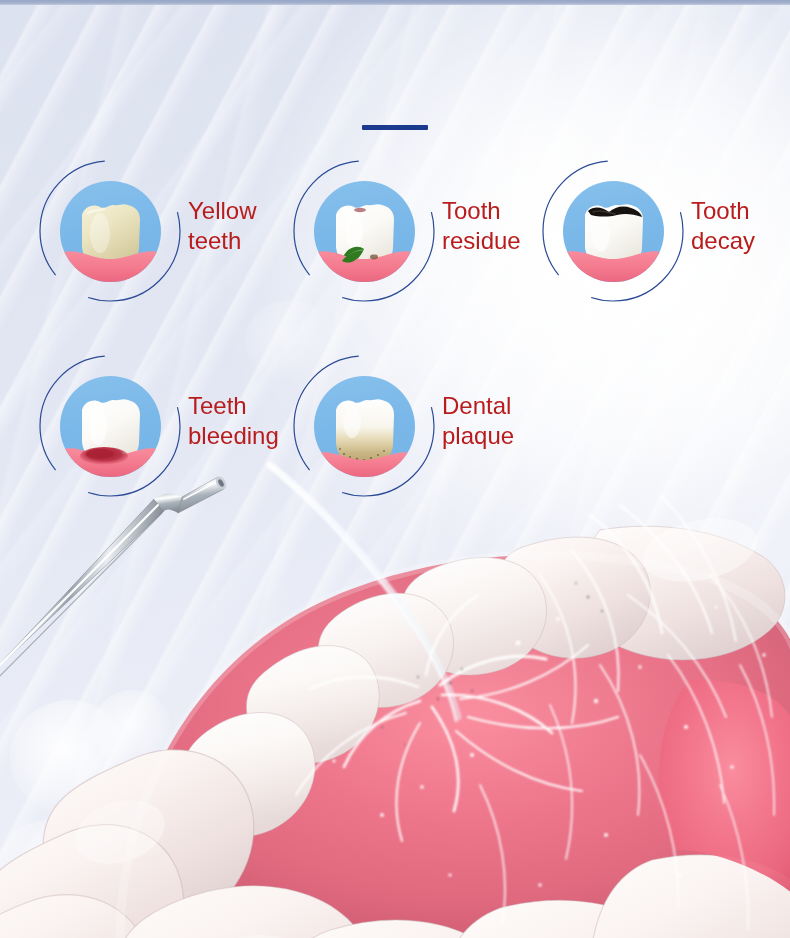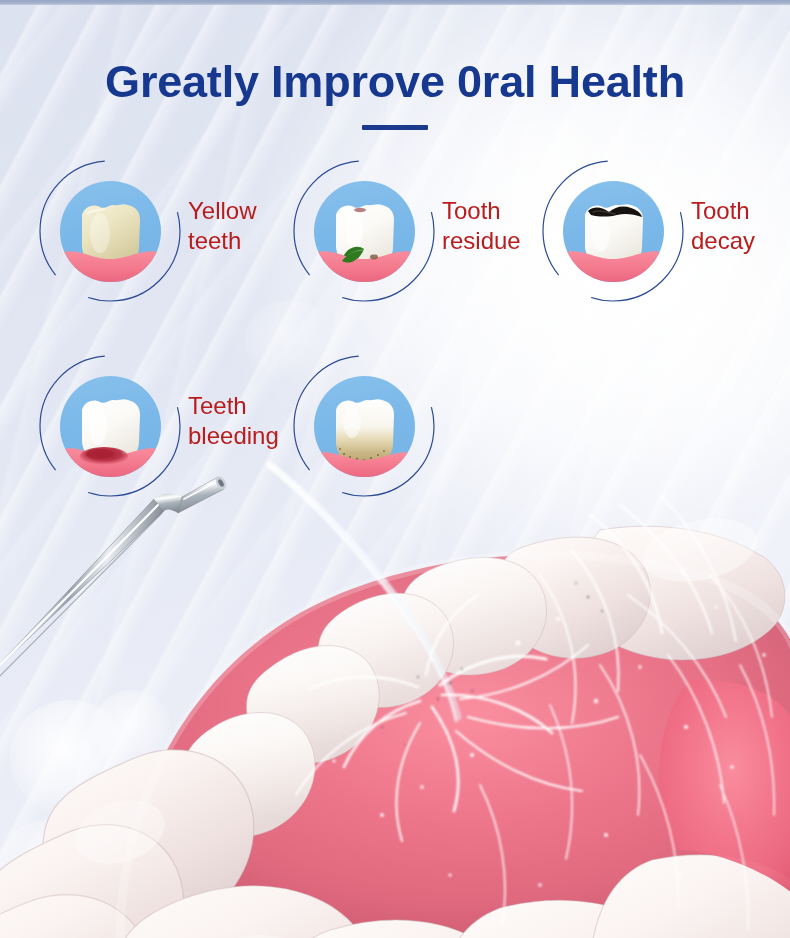--- a/index.html
+++ b/index.html
@@ -405,21 +405,20 @@
 
       <path d="M 190 42 L 226 22 L 232 34 L 186 58 Z" fill="url(#metalG2)"></path>
       <path d="M 190 42 L 226 22 L 232 34 L 186 58 Z" fill="none" stroke="rgba(90,98,108,0.45)" stroke-width="0.8"></path>
       <path d="M 192 44 L 228 25" stroke="rgba(255,255,255,0.95)" stroke-width="1.8" stroke-linecap="round"></path>
 
       <ellipse cx="229" cy="28" rx="4.5" ry="7" fill="#c9cfd6" transform="rotate(-28 229 28)"></ellipse>
       <ellipse cx="229" cy="28" rx="2.2" ry="4" fill="#6f767f" transform="rotate(-28 229 28)"></ellipse>
     </svg>
   </div>
 
-  <div class="headline">Greatly Improve 0ral Health</div>
   <div class="headline-rule"></div>
 
   <div class="badge" style="left:36px; top:157px;">
     <div class="ring">
       <svg width="144" height="144" viewBox="0 0 144 144" xmlns="http://www.w3.org/2000/svg">
         <circle cx="72" cy="72" r="70" fill="none" stroke="#2b4a96" stroke-width="1.2" stroke-dasharray="152 40 152 96" stroke-dashoffset="20"></circle>
       </svg>
     </div>
     <div class="disc">
       <svg width="101" height="101" viewBox="0 0 101 101" xmlns="http://www.w3.org/2000/svg">
@@ -600,16 +599,18 @@
             <circle cx="50" cy="84" r="1.0"></circle>
           <circle cx="57" cy="82" r="1.1"></circle>
             <circle cx="64" cy="79" r="1.0"></circle>
           <circle cx="70" cy="75" r="0.9"></circle>
             <circle cx="26" cy="73" r="0.9"></circle>
         </g>
 
         <path d="M 0 78 C 18 72, 30 84, 50 84 C 70 84, 84 72, 101 78 L 101 101 L 0 101 Z" fill="url(#gumS5)"></path>
       </svg>
     </div>
+    <div class="badge-label">Dental
+plaque</div>
   </div>
 
   <div class="top-strip"></div>
 </div>
 
 </body></html>

